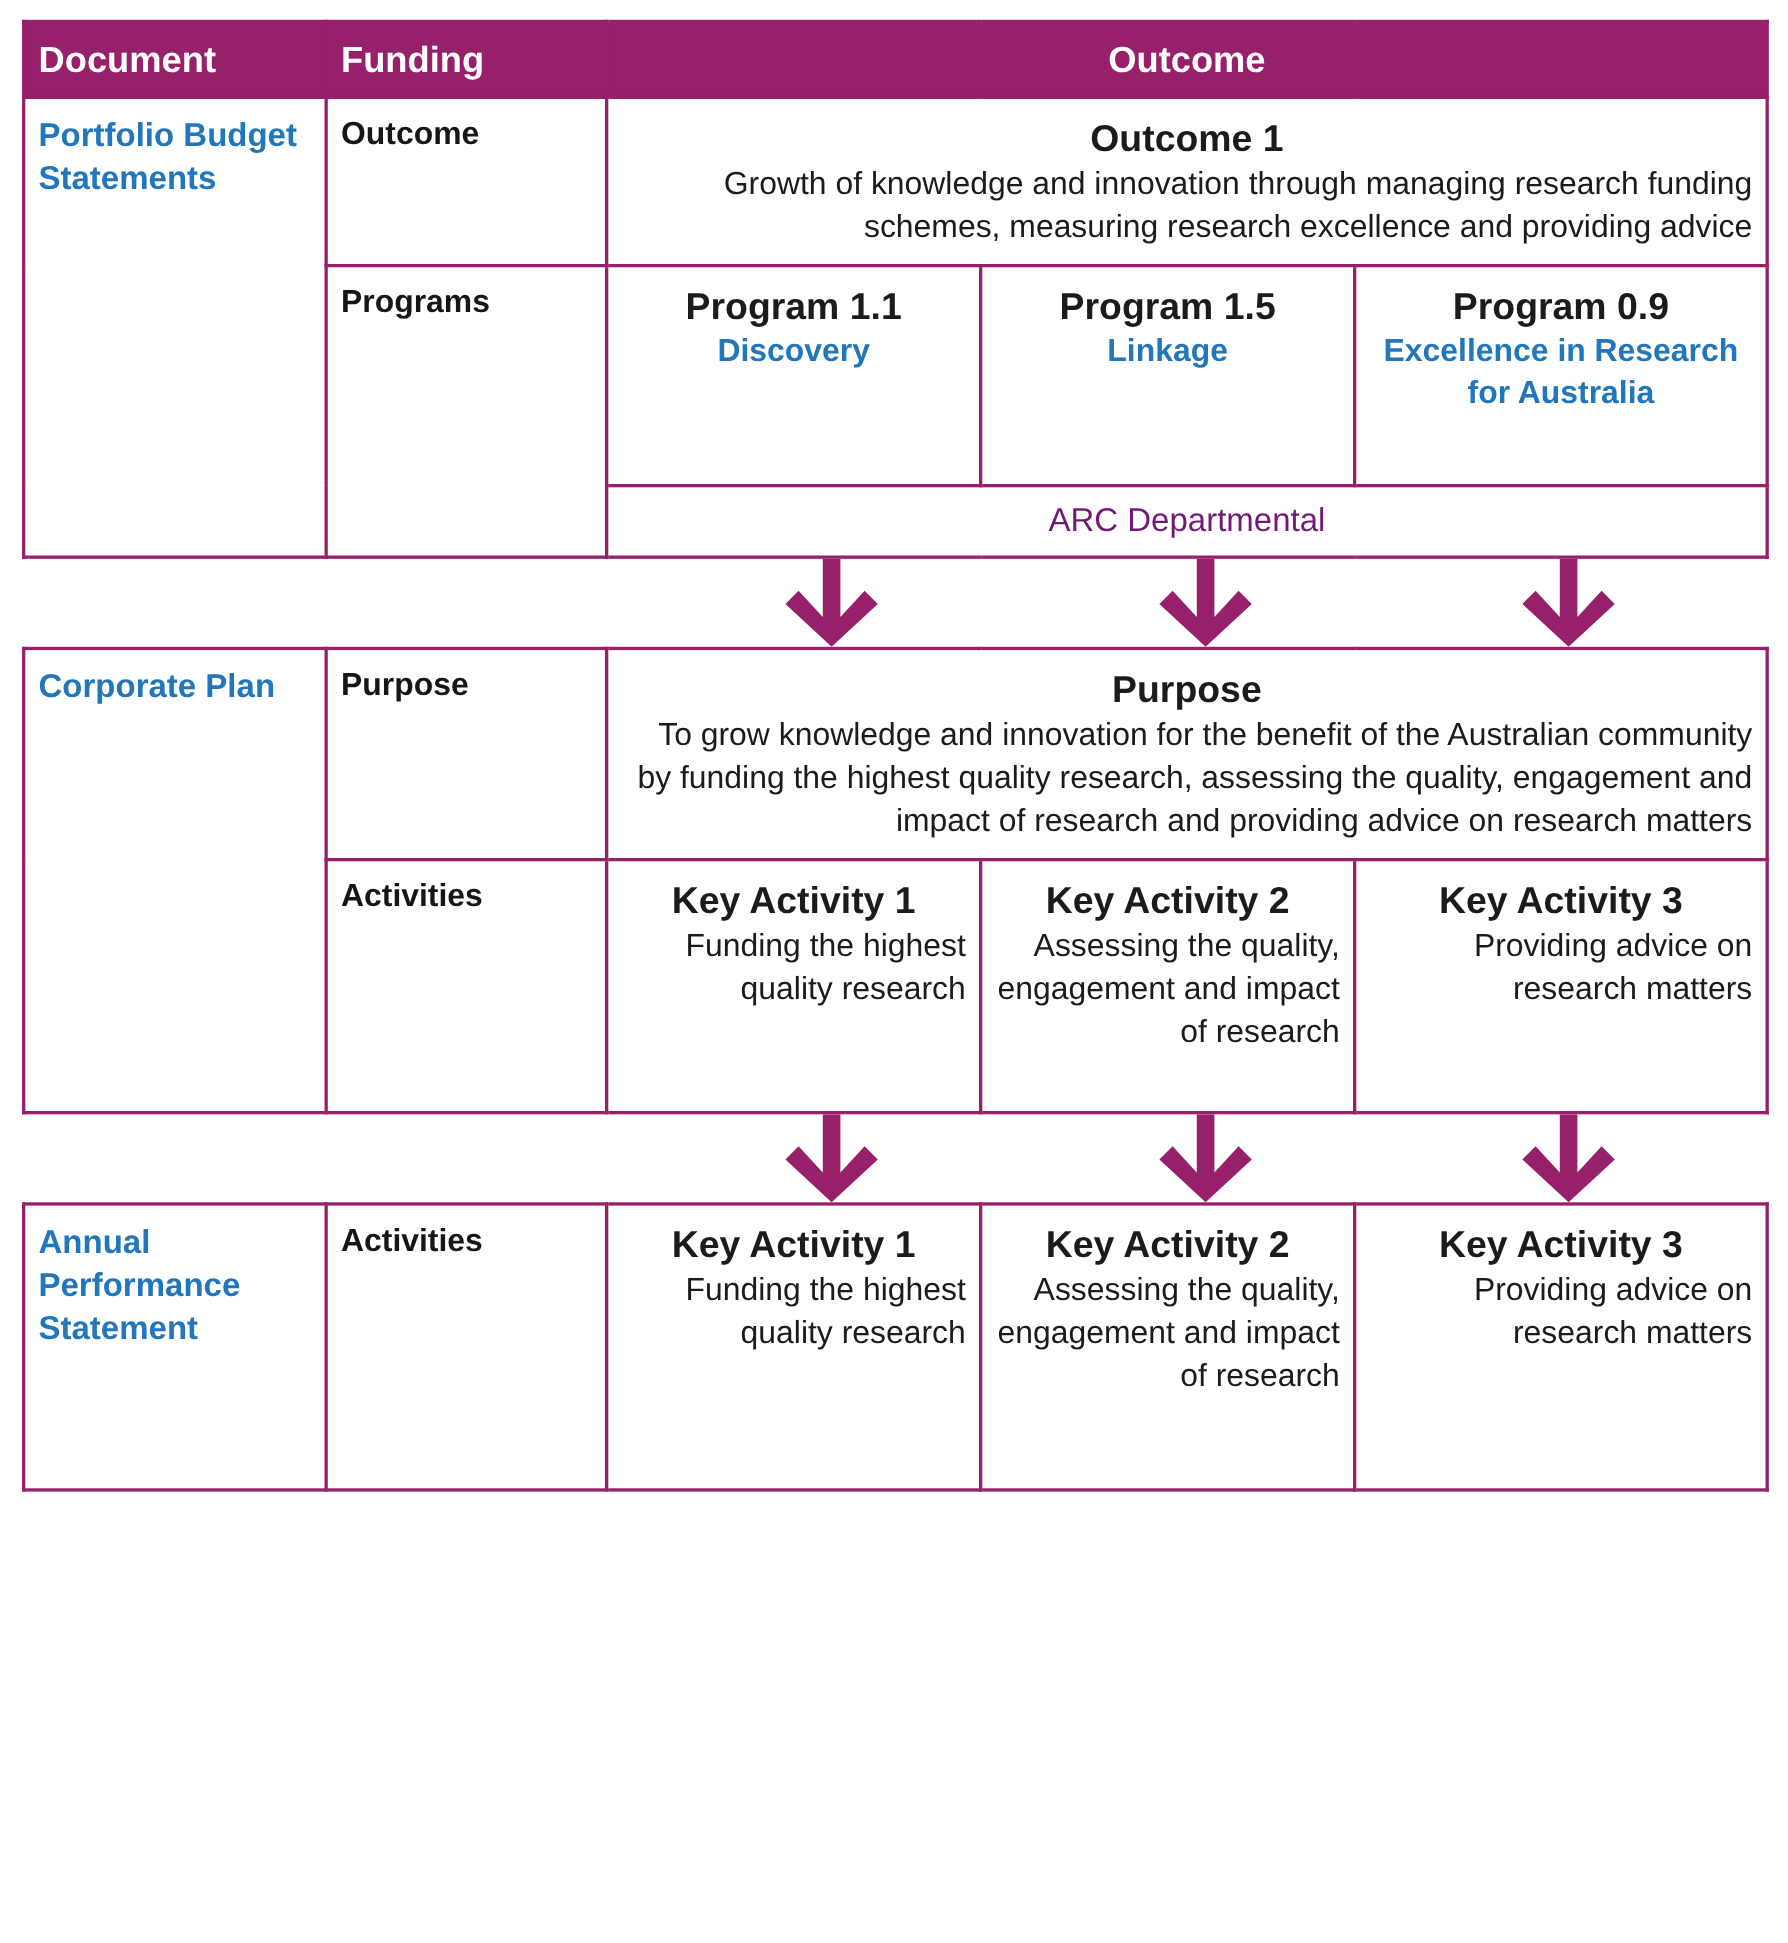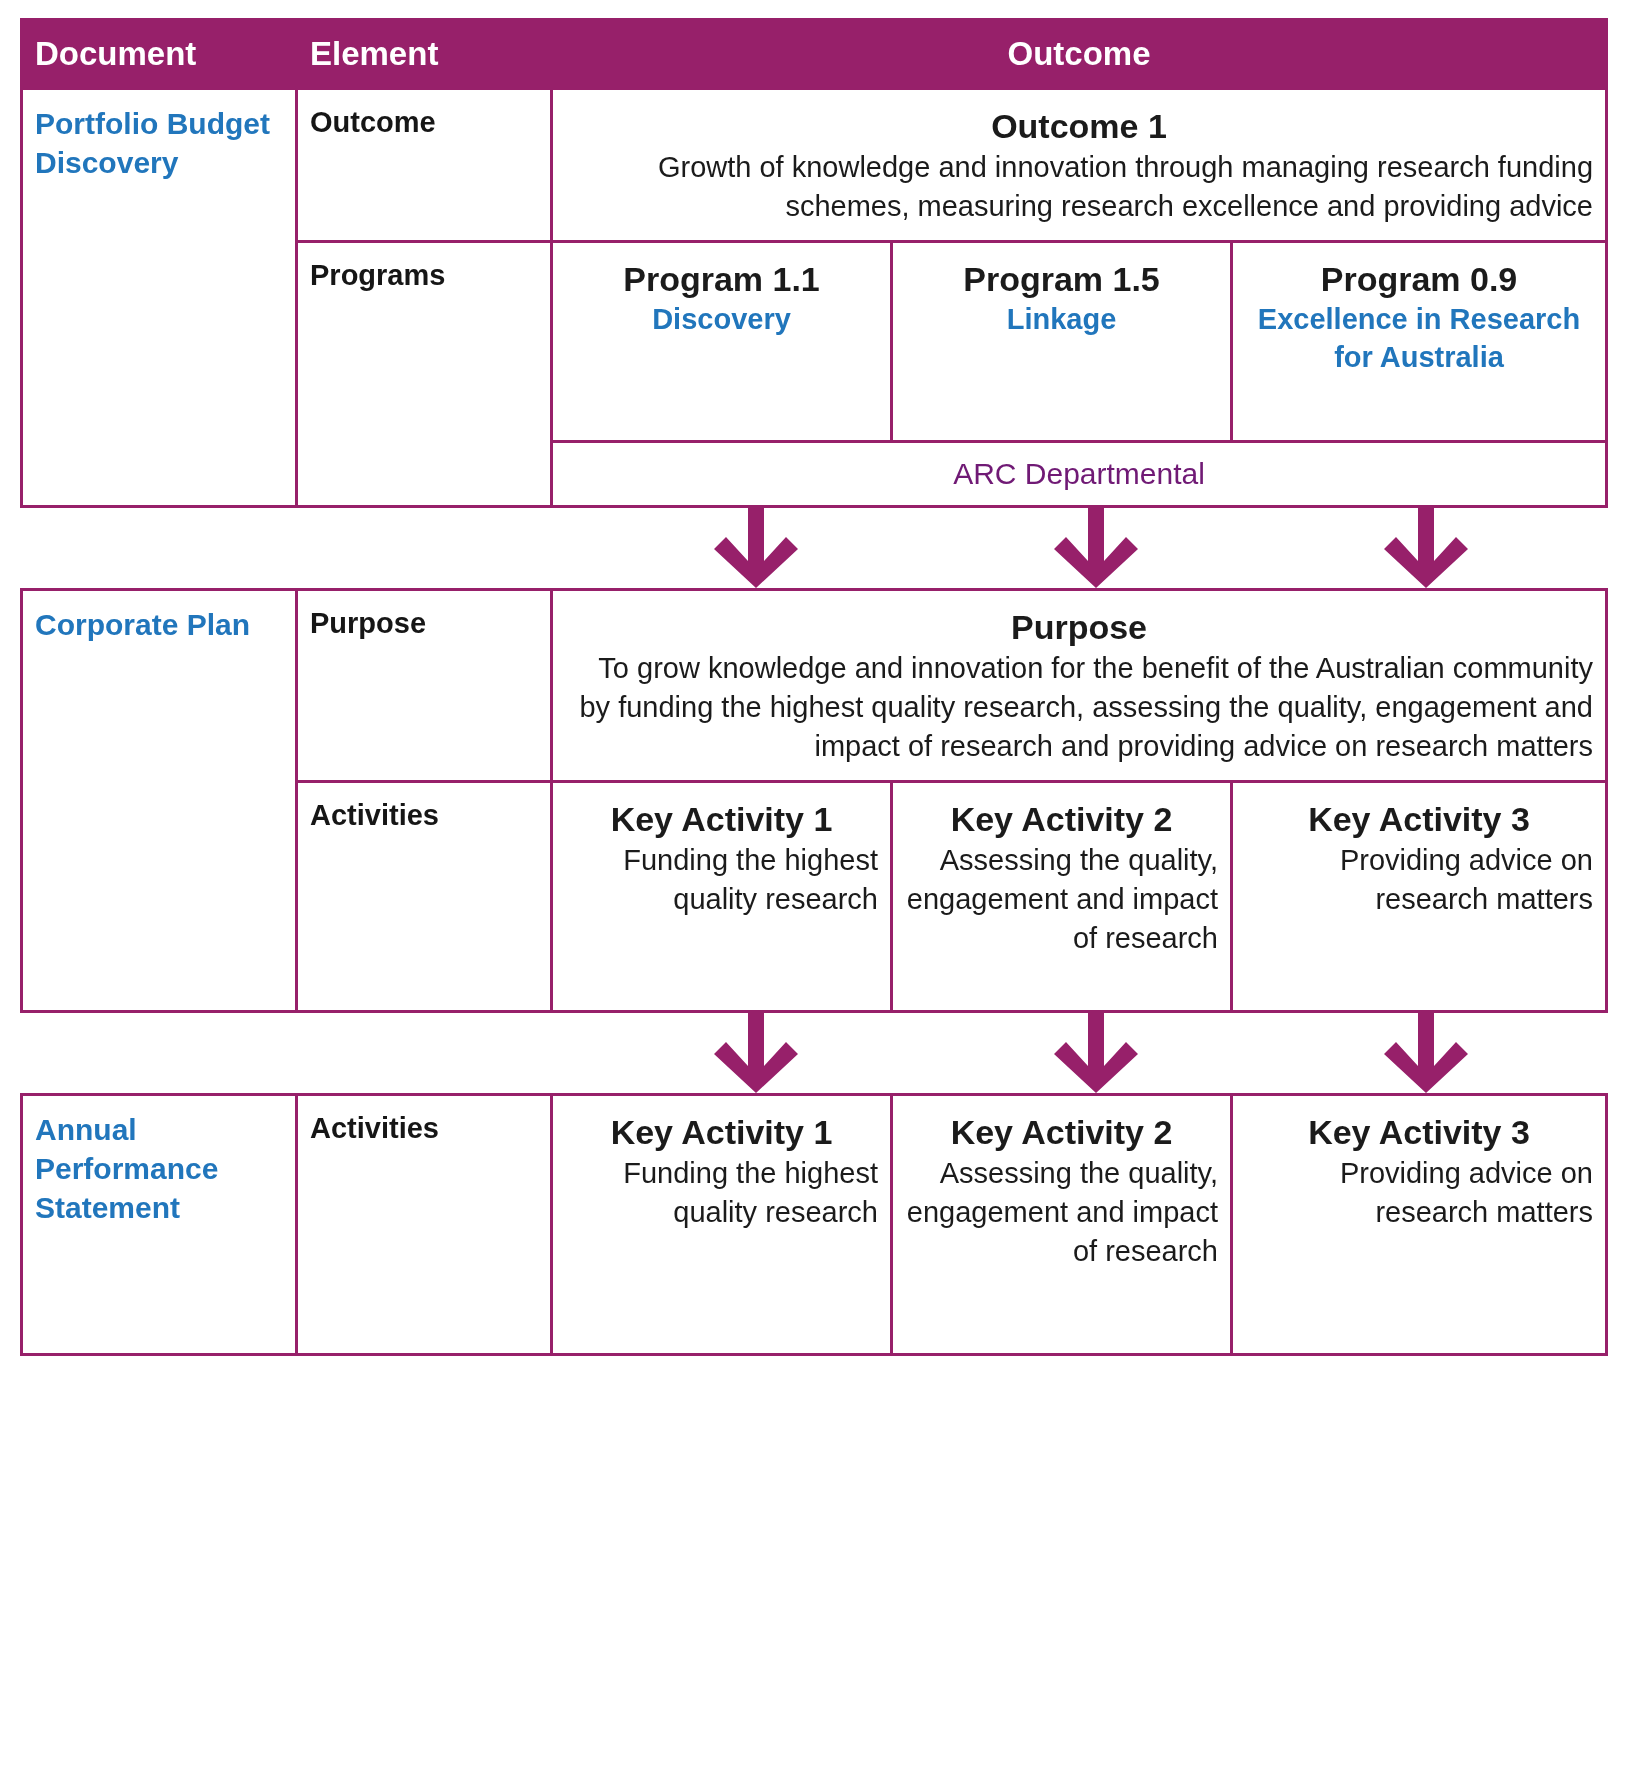--- a/index.html
+++ b/index.html
@@ -131,26 +131,26 @@
     <colgroup>
       <col class="c-doc">
         <col class="c-elem">
         <col class="c-d1">
         <col class="c-d2">
         <col class="c-d3">
     </colgroup>
     <tbody>
         <tr class="hdr-row">
       <th class="hdr-doc">Document</th>
-      <th class="hdr-elem">Element</th>
+      <th class="hdr-elem">Funding</th>
       <th class="hdr-det" colspan="3">Outcome</th>
     </tr>
 
     <tr>
-      <td class="doc-cell" rowspan="3">Portfolio Budget Discovery</td>
+      <td class="doc-cell" rowspan="3">Portfolio Budget Statements</td>
       <td class="elem-cell">Outcome</td>
       <td class="detail-cell" colspan="3">
         <span class="detail-title">Outcome 1</span>
         <span class="detail-body">Growth of knowledge and innovation through managing research funding schemes, measuring research excellence and providing advice</span>
       </td>
     </tr>
 
     <tr>
       <td class="elem-cell" rowspan="2">Programs</td>
       <td class="detail-cell" style="height:200px;">

